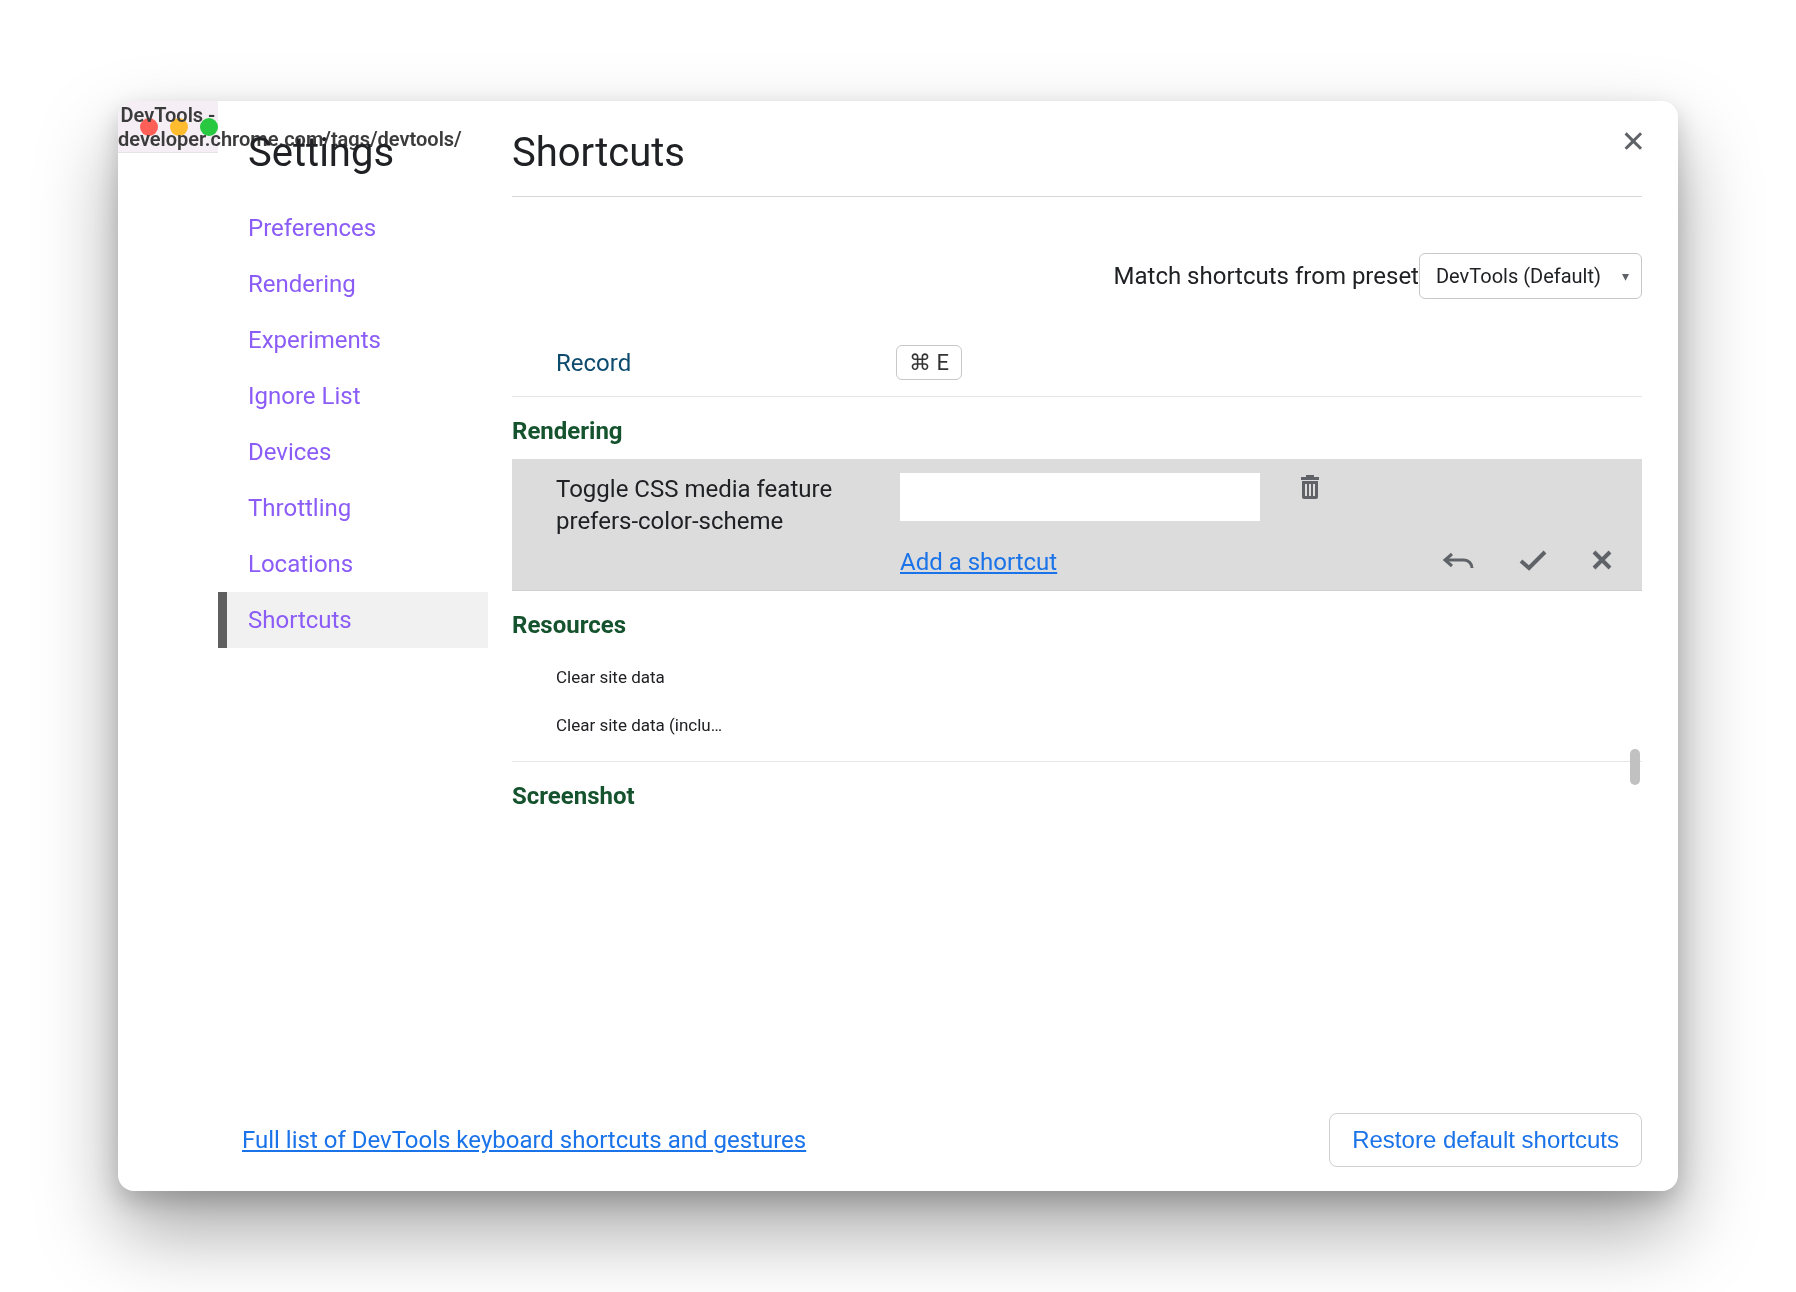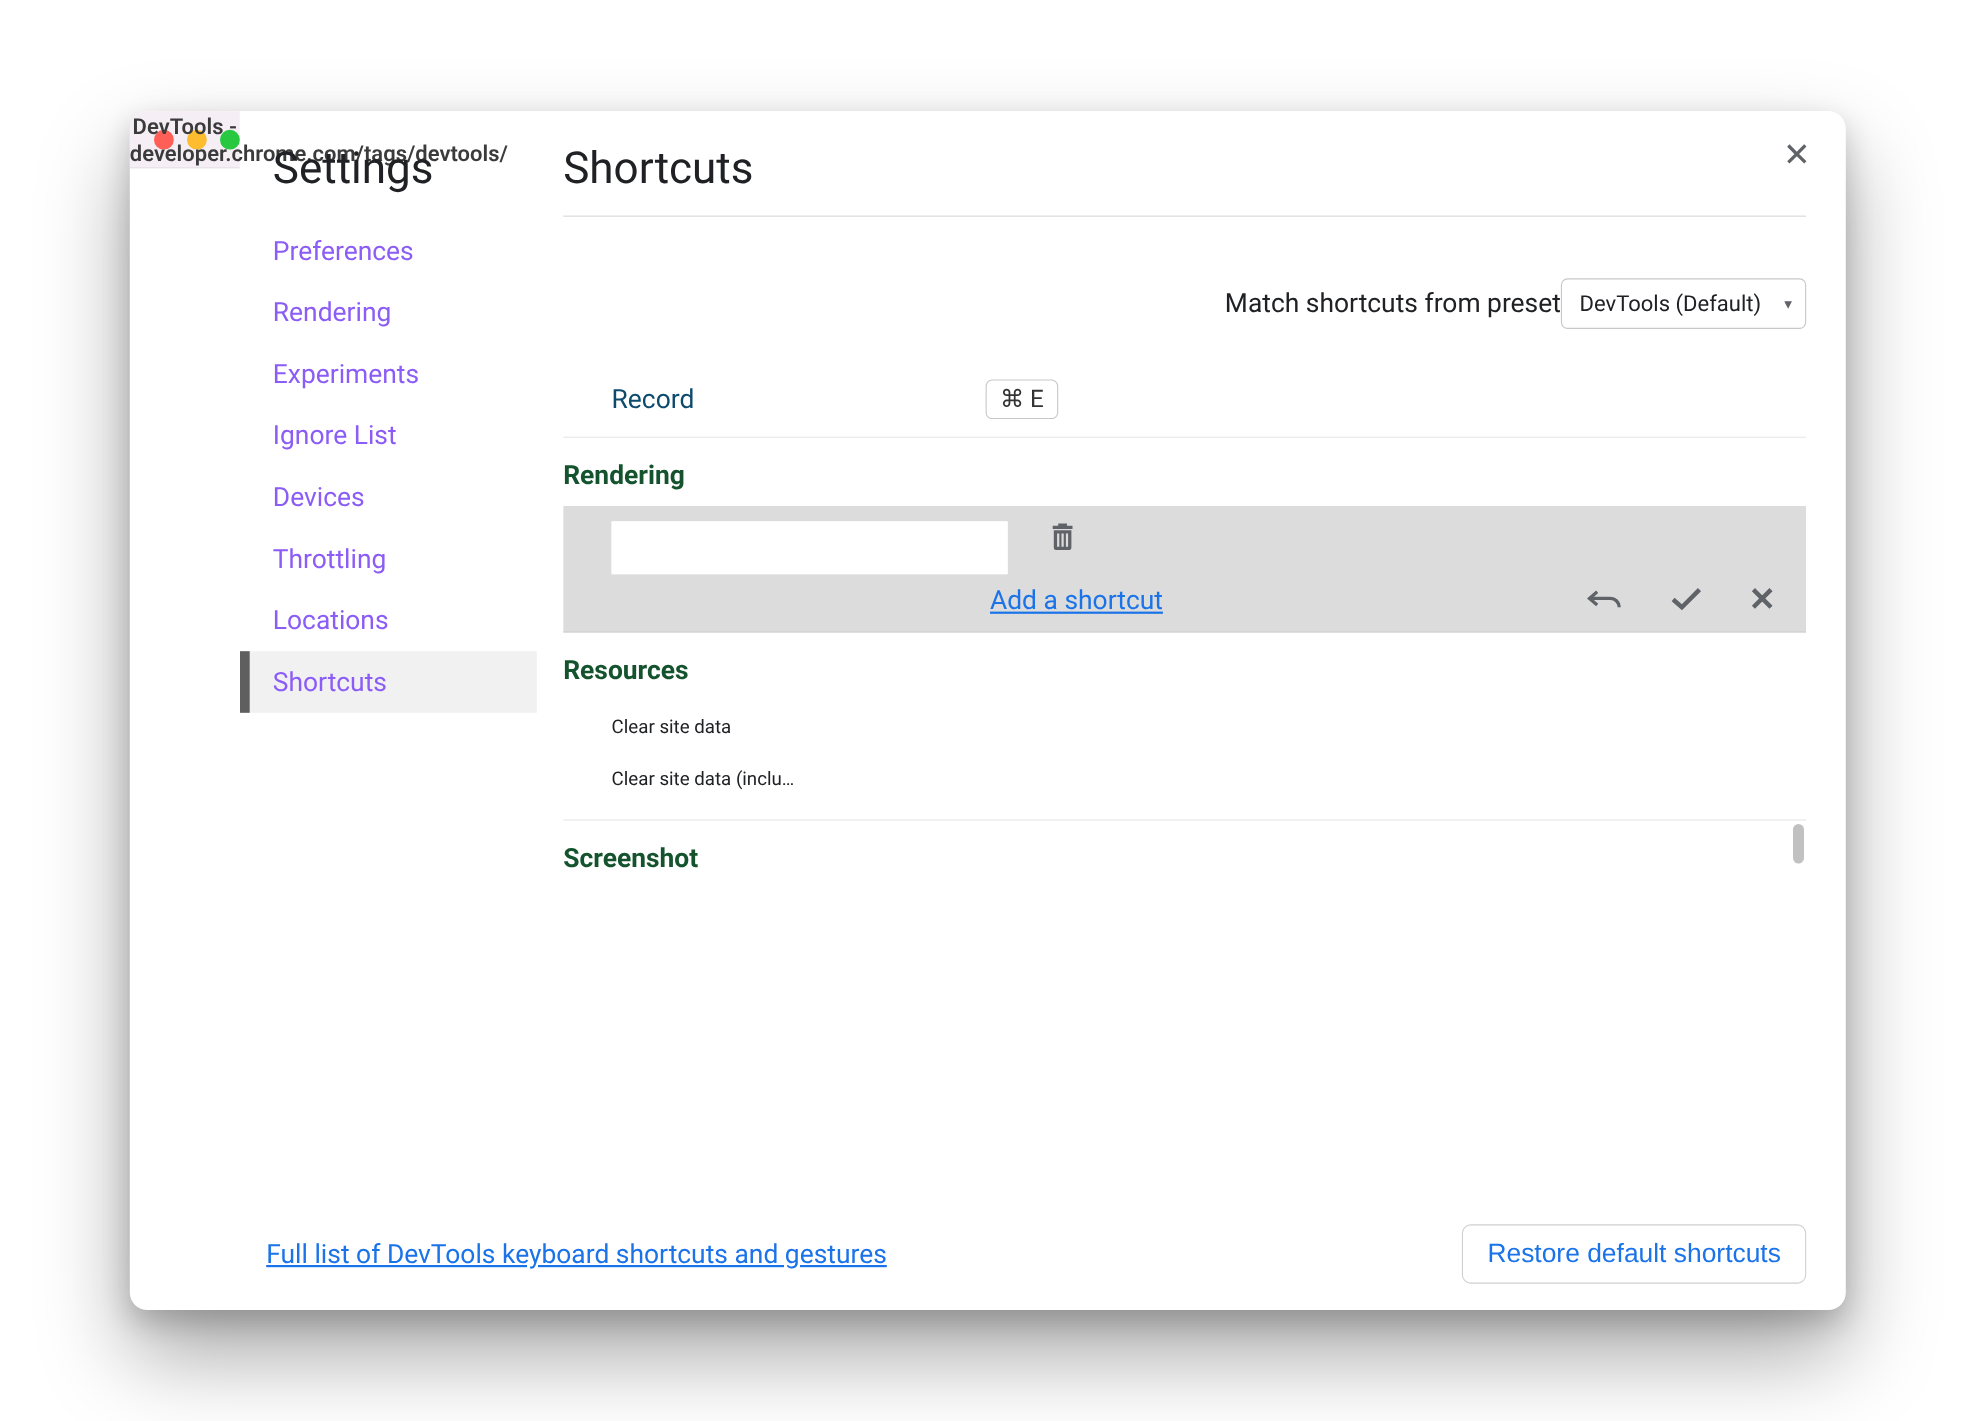--- a/index.html
+++ b/index.html
@@ -304,20 +304,21 @@
 
           <div class="shortcut-row">
             <div class="shortcut-name">Record</div>
             <div class="keybadge">⌘ E</div>
           </div>
 
           <div class="section-header">Rendering</div>
 
           <div class="edit-block">
             <div class="edit-top">
+              <div class="edit-label">Toggle CSS media feature prefers-color-scheme</div>
               <input class="edit-input" type="text" value="" style="">
               <span class="trash-icon">
                 <svg width="24" height="28" viewBox="0 0 24 28" fill="currentColor">
                   <path d="M4 8h16v16a2 2 0 0 1-2 2H6a2 2 0 0 1-2-2V8zm3 3v12h2V11H7zm4 0v12h2V11h-2zm4 0v12h2V11h-2zM8 4V2h8v2h5v3H3V4h5z"></path>
                 </svg>
               </span>
             </div>
             <a class="add-link">Add a shortcut</a>
             <div class="edit-actions">
               <span class="ic">

